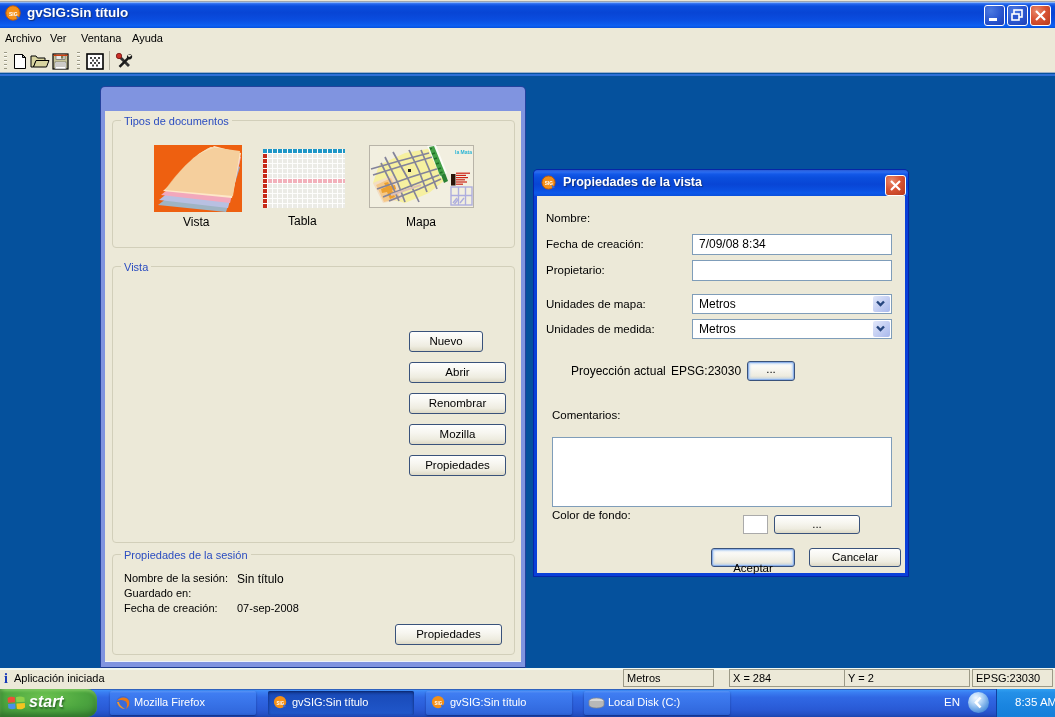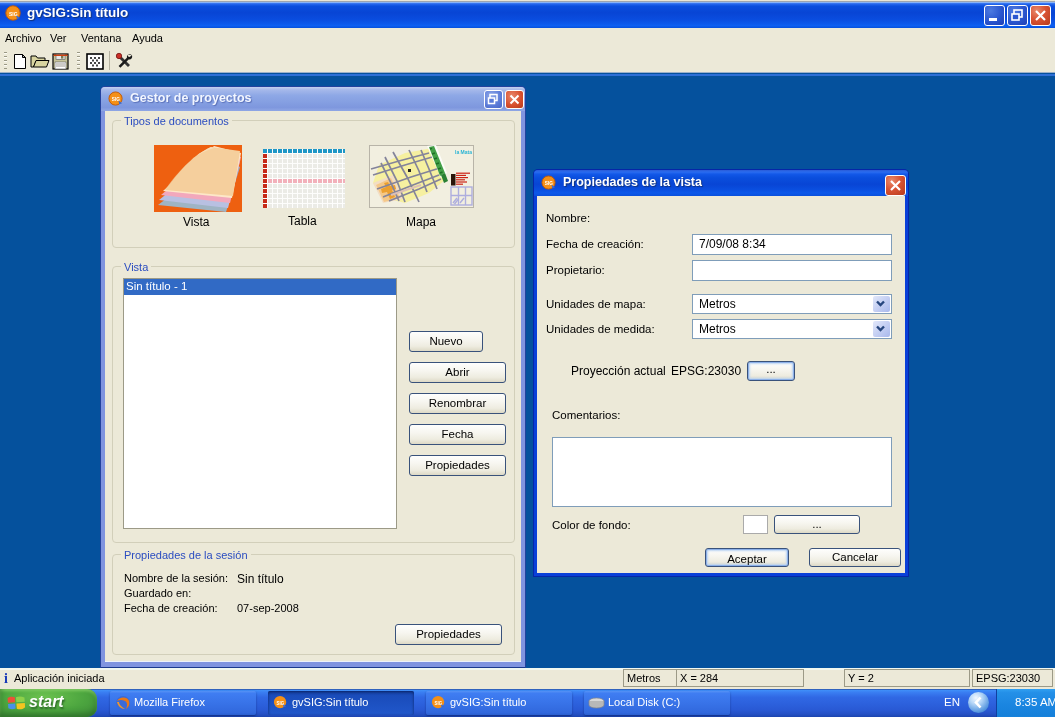--- a/index.html
+++ b/index.html
@@ -121,41 +121,20 @@
   <svg class="abs" style="left:115px;top:4px" width="19" height="19" viewBox="0 0 19 19">
     <path d="M4.2 2.2 L6.4 4.4 L15 13 L13 15 L4.4 6.4 L2.2 4.2 Z" fill="#333"></path>
     <circle cx="4" cy="4" r="2.7" fill="#cc3028" stroke="#701410" stroke-width=".8"></circle>
     <path d="M16.5 2.5 c-2.4 -1.2 -5 .6 -4.6 3.2 L3.6 13.9 l1.8 1.8 L13.6 7.5 c2.6 .4 4.4 -2.2 3.2 -4.6 l-2 2 l-1.7 -.4 l-.4 -1.7 z" fill="#1a1a1a"></path>
   </svg>
 </div>
 
 <div class="abs" style="left:0;top:74px;width:1055px;height:2px;background:#2e6fd6;"></div>
 
 <div class="abs" id="gestor" style="left:101px;top:87px;width:424px;height:581px;background:#8094e0;border-radius:4px 4px 0 0;box-shadow:0 0 0 1px #23429e, inset 0 -1px 0 #1c3a8e;">
-  <div class="abs" style="left:0;top:0;width:424px;height:24px;border-radius:4px 4px 0 0;
-   background:linear-gradient(180deg,#c3d0f0 0%,#a5b8ea 12%,#8ea8e6 35%,#86a0e2 60%,#7e97de 85%,#8fa6e4 100%);">
-    <svg class="abs" style="left:7px;top:4px" width="16" height="16" viewBox="0 0 17 17">
-      <circle cx="8" cy="8" r="7" fill="#f59016"></circle>
-      <circle cx="8" cy="8" r="7" fill="none" stroke="#c05a08" stroke-width="1"></circle>
-      <path d="M11 10 l4 3 l-3 1 z" fill="#3a6ad0"></path>
-      <text x="4" y="11" font-size="5" fill="#fff" font-weight="bold">SIG</text>
-    </svg>
-    <span class="abs" style="left:29px;top:4px;font-weight:bold;font-size:12.5px;color:#f2f6ff;text-shadow:1px 1px 1px #5a70b8;">Gestor de proyectos</span>
-    <div class="abs" style="left:383px;top:3px;width:19px;height:19px;border:1px solid #fff;border-radius:3px;background:radial-gradient(circle at 35% 30%,#8fa8e8 0%,#5c7cd8 60%,#4a66c4 100%);">
-      <svg width="17" height="17">
-          <rect x="5" y="3.5" width="7" height="6" fill="none" stroke="#fff" stroke-width="1.5"></rect>
-          <rect x="3.5" y="7" width="6" height="5.5" fill="#5c7cd8" stroke="#fff" stroke-width="1.5"></rect>
-        </svg>
-    </div>
-    <div class="abs" style="left:404px;top:3px;width:19px;height:19px;border:1px solid #fff;border-radius:3px;background:radial-gradient(circle at 35% 30%,#e8876a 0%,#d8502f 55%,#b83a1a 100%);">
-      <svg width="17" height="17">
-          <path d="M4.5 4.5 L12.5 12.5 M12.5 4.5 L4.5 12.5" stroke="#fff" stroke-width="2"></path>
-        </svg>
-    </div>
-  </div>
   <div class="abs" id="gbody" style="left:4px;top:24px;width:416px;height:550px;background:#ece9d8;box-shadow:0 1px 0 #eef2fa;">
 
     <div class="group" style="left:7px;top:9px;width:403px;height:128px;">
       <span class="glabel">Tipos de documentos</span>
     </div>
 
     <svg class="abs" style="left:49px;top:34px" width="88" height="67" viewBox="0 0 88 67">
       <rect width="88" height="67" fill="#ee6010"></rect>
       <path d="M4 60 L72 67 L86 22 L66 12 Z" fill="#9fb4c4"></path>
       <path d="M5 55 L74 63 L86 16 L64 7 Z" fill="#b8c0e2"></path>
@@ -216,27 +195,24 @@
         <path d="M91 58 l4 -5"></path>
       </g>
     </svg>
     <span class="lab" style="left:78px;top:104px;font-size:12px;">Vista</span>
     <span class="lab" style="left:183px;top:103px;font-size:12px;">Tabla</span>
     <span class="lab" style="left:301px;top:104px;font-size:12px;">Mapa</span>
 
     <div class="group" style="left:7px;top:155px;width:403px;height:277px;">
       <span class="glabel">Vista</span>
     </div>
-    <div class="abs" style="left:18px;top:167px;width:274px;height:251px;background:#fff;border:1px solid #9c9a87;">
-      <div class="abs" style="left:0;top:0;width:272px;height:16px;background:#316ac5;color:#fff;font-size:11.5px;padding:1px 0 0 2px;">Sin título - 1</div>
-    </div>
     <div class="xbtn" style="left:304px;top:220px;width:74px;height:21px;padding-top:3px;">Nuevo</div>
     <div class="xbtn" style="left:304px;top:251px;width:97px;height:21px;padding-top:3px;text-align:center;">Abrir</div>
     <div class="xbtn" style="left:304px;top:282px;width:97px;height:21px;padding-top:3px;">Renombrar</div>
-    <div class="xbtn" style="left:304px;top:313px;width:97px;height:21px;padding-top:3px;">Fecha</div>
+    <div class="xbtn" style="left:304px;top:313px;width:97px;height:21px;padding-top:3px;">Mozilla</div>
     <div class="xbtn" style="left:304px;top:344px;width:97px;height:21px;padding-top:3px;">Propiedades</div>
 
     <div class="group" style="left:7px;top:443px;width:403px;height:101px;">
       <span class="glabel">Propiedades de la sesión</span>
     </div>
     <span class="lab" style="left:19px;top:461px;font-size:11px;">Nombre de la sesión:</span>
     <span class="lab" style="left:132px;top:461px;font-size:12px;">Sin título</span>
     <span class="lab" style="left:19px;top:476px;font-size:11px;">Guardado en:</span>
     <span class="lab" style="left:19px;top:491px;font-size:11px;">Fecha de creación:</span>
     <span class="lab" style="left:132px;top:491px;font-size:11px;">07-sep-2008</span>
@@ -283,33 +259,33 @@
         <svg width="15" height="14">
             <path d="M4 5.5 l3.5 3.5 l3.5 -3.5" fill="none" stroke="#26467e" stroke-width="2.4"></path>
           </svg>
       </div>
     </div>
     <span class="lab" style="left:34px;top:168px;font-size:12px;">Proyección actual</span>
     <span class="lab" style="left:134px;top:168px;font-size:12px;">EPSG:23030</span>
     <div class="xbtn def" style="left:210px;top:165px;width:48px;height:20px;padding-top:1px;">...</div>
     <span class="lab" style="left:15px;top:213px;">Comentarios:</span>
     <div class="tfield" style="left:15px;top:241px;width:340px;height:70px;"></div>
-    <span class="lab" style="left:15px;top:323px;">Color de fondo:</span>
+    <span class="lab" style="left:15px;top:313px;">Color de fondo:</span>
     <div class="abs" style="left:206px;top:319px;width:25px;height:19px;background:#fff;border:1px solid #aaa;"></div>
     <div class="xbtn" style="left:237px;top:319px;width:86px;height:19px;padding-top:2px;">...</div>
-    <div class="xbtn def" style="left:168px;top:352px;width:84px;height:19px;padding-top:4px;">Aceptar</div>
+    <div class="xbtn def" style="left:174px;top:352px;width:84px;height:19px;padding-top:13px;">Aceptar</div>
     <div class="xbtn" style="left:272px;top:352px;width:92px;height:19px;padding-top:2px;">Cancelar</div>
   </div>
 </div>
 
 <div class="abs" id="statusbar">
   <span class="abs" style="left:4px;top:3px;color:#1a3ab8;font-family:'Liberation Serif',serif;font-weight:bold;font-size:14px;">i</span>
   <span class="abs" style="left:14px;top:4px;">Aplicación iniciada</span>
   <div class="spanel" style="left:623px;width:91px;">Metros</div>
-  <div class="spanel" style="left:676px;width:128px;">X = 284</div>
+  <div class="spanel" style="left:729px;width:128px;">X = 284</div>
   <div class="spanel" style="left:844px;width:126px;">Y = 2</div>
   <div class="spanel" style="left:972px;width:81px;">EPSG:23030</div>
 </div>
 
 <div class="abs" id="taskbar">
 
   <div class="abs" style="left:0;top:0;width:97px;height:28px;border-radius:0 10px 10px 0;
     background:radial-gradient(ellipse at 45% 30%,#6cc24f 0%,#4ca53f 55%,#3d8a38 100%);
     box-shadow:inset 0 -3px 6px #2e7029, inset 0 2px 3px #8ad66a;">
     <svg class="abs" style="left:7px;top:5px" width="19" height="18" viewBox="0 0 19 18">

